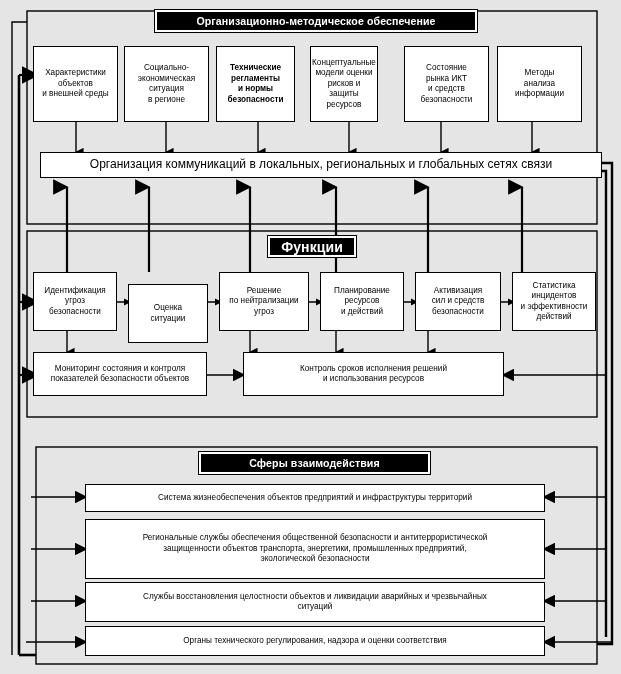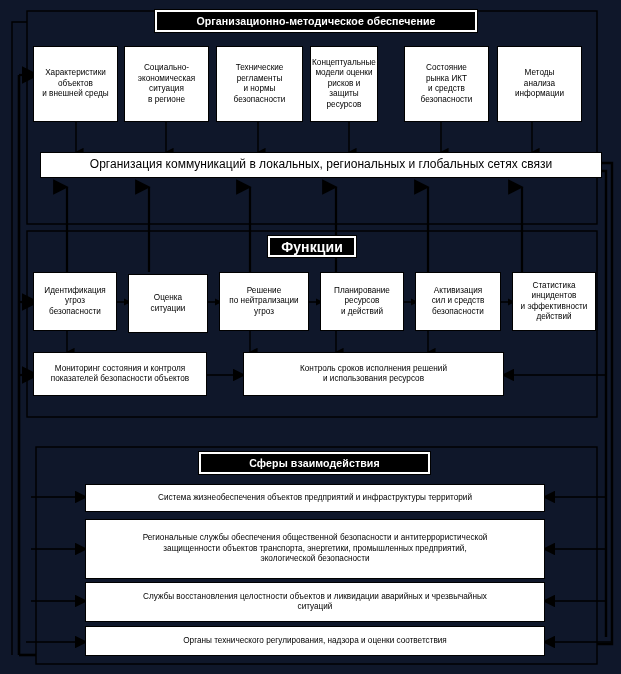--- a/index.html
+++ b/index.html
@@ -7,21 +7,21 @@
     padding: 0;
     background: #ffffff;
   }
   body {
     font-family: "Liberation Sans", "DejaVu Sans", sans-serif;
   }
   #diagram {
     position: relative;
     width: 621px;
     height: 674px;
-    background: #0f172a;
+    background: #e5e5e5;
     overflow: hidden;
   }
   #svg-layer {
     position: absolute;
     left: 0;
     top: 0;
     width: 621px;
     height: 674px;
   }
   .node {
@@ -177,21 +177,21 @@
       <span style="white-space:pre-line">Характеристики
 объектов
 и внешней среды</span>
     </div>
   <div class="node" style="left:124px; top:46px; width:85px; height:76px;">
       <span style="white-space:pre-line">Социально-
 экономическая
 ситуация
 в регионе</span>
     </div>
-  <div class="node" style="left:216px; top:46px; width:87px; height:76px;">
+  <div class="node" style="left:216px; top:46px; width:79px; height:76px;font-weight:bold;">
       <span style="white-space:pre-line">Технические
 регламенты
 и нормы
 безопасности</span>
     </div>
   <div class="node" style="left:310px; top:46px; width:68px; height:76px;">
       <span style="white-space:pre-line">Концептуальные
 модели оценки
 рисков и защиты
 ресурсов</span>
@@ -212,21 +212,21 @@
       <span>Организация коммуникаций в локальных, региональных и глобальных сетях связи</span>
     </div>
 
   <div class="banner small" style="left:268px; top:236px; width:88px; height:21px;">Функции</div>
 
   <div class="node" style="left:33px; top:272px; width:84px; height:59px;">
       <span style="white-space:pre-line">Идентификация
 угроз
 безопасности</span>
     </div>
-  <div class="node" style="left:128px; top:274px; width:80px; height:59px;">
+  <div class="node" style="left:128px; top:284px; width:80px; height:59px;">
       <span style="white-space:pre-line">Оценка
 ситуации</span>
     </div>
   <div class="node" style="left:219px; top:272px; width:90px; height:59px;">
       <span style="white-space:pre-line">Решение
 по нейтрализации
 угроз</span>
     </div>
   <div class="node" style="left:320px; top:272px; width:84px; height:59px;">
       <span style="white-space:pre-line">Планирование

